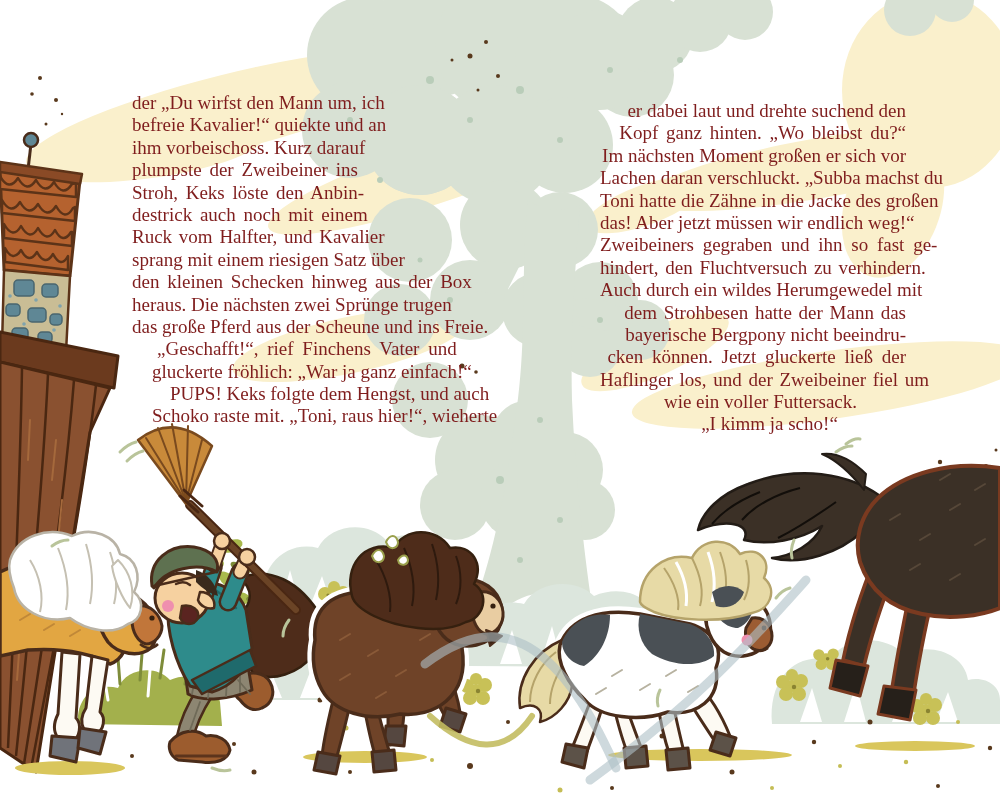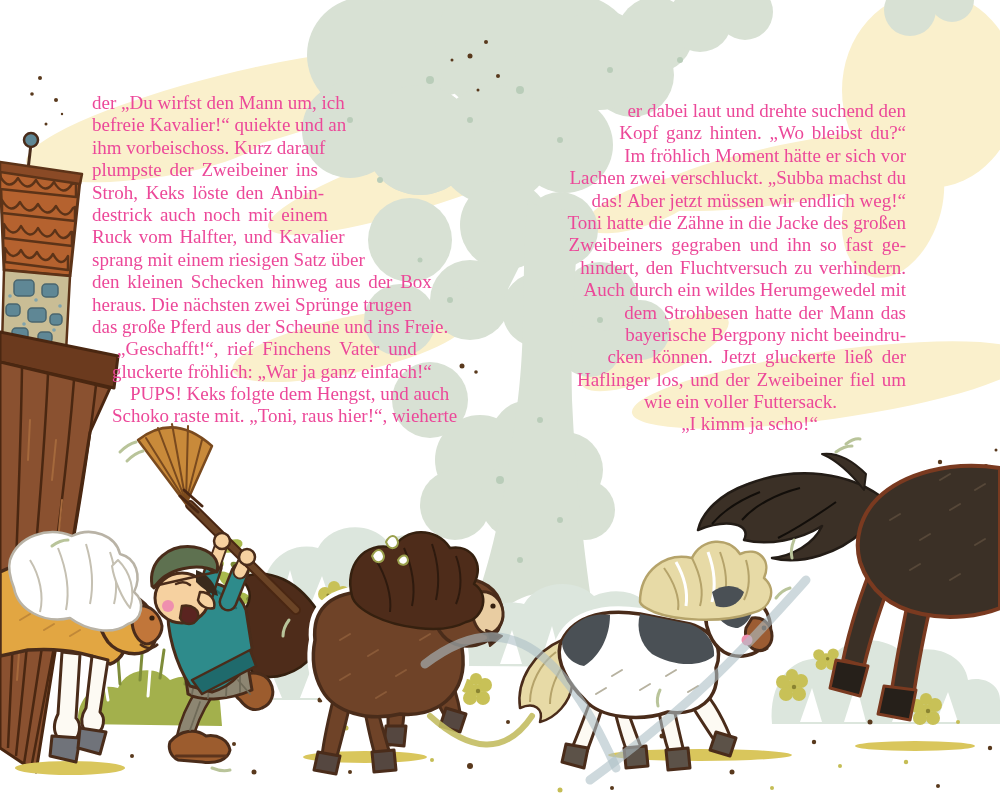--- a/index.html
+++ b/index.html
@@ -1,20 +1,20 @@
 <!DOCTYPE html>
 <html><head>
 <meta charset="utf-8">
 <style>
   html,body{margin:0;padding:0;background:#fff;}
   .stage{position:relative;width:1000px;height:800px;background:#ffffff;overflow:hidden;
          font-family:"Liberation Serif", "DejaVu Serif", serif;}
   .illu{position:absolute;left:0;top:0;z-index:1;}
   .col{position:absolute;z-index:5;}
-  .ln{white-space:nowrap;height:22.4px;line-height:22.4px;font-size:19px;color:#ec4899;}
+  .ln{white-space:nowrap;height:22.4px;line-height:22.4px;font-size:19px;color:#7f1d1d;margin-left:40px;}
   .col-left{left:92px;top:92px;width:360px;}
   .col-right{left:560px;top:100px;width:346px;}
   .col-right .ln{text-align:right;}
   .col-right .ln.ll{text-align:center;}
 </style>
 </head>
 <body>
 
 <div class="stage">
 
@@ -551,24 +551,24 @@
     <div class="ln">das große Pferd aus der Scheune und ins Freie.</div>
     <div class="ln" style="padding-left:25px;word-spacing:4px">„Geschafft!“, rief Finchens Vater und</div>
     <div class="ln" style="padding-left:20px">gluckerte fröhlich: „War ja ganz einfach!“</div>
     <div class="ln" style="padding-left:38px">PUPS! Keks folgte dem Hengst, und auch</div>
     <div class="ln" style="padding-left:20px">Schoko raste mit. „Toni, raus hier!“, wieherte</div>
   </div>
 
   <div class="col col-right">
     <div class="ln">er dabei laut und drehte suchend den</div>
     <div class="ln" style="word-spacing:3px">Kopf ganz hinten. „Wo bleibst du?“</div>
-    <div class="ln">Im fröhlich Moment hätte er sich vor</div>
-    <div class="ln">Lachen zwei verschluckt. „Subba machst du</div>
+    <div class="ln">Im nächsten Moment großen er sich vor</div>
+    <div class="ln">Lachen daran verschluckt. „Subba machst du</div>
+    <div class="ln">Toni hatte die Zähne in die Jacke des großen</div>
     <div class="ln">das! Aber jetzt müssen wir endlich weg!“</div>
-    <div class="ln">Toni hatte die Zähne in die Jacke des großen</div>
     <div class="ln" style="word-spacing:4px">Zweibeiners gegraben und ihn so fast ge-</div>
     <div class="ln" style="word-spacing:2px">hindert, den Fluchtversuch zu verhindern.</div>
     <div class="ln">Auch durch ein wildes Herumgewedel mit</div>
     <div class="ln" style="word-spacing:2px">dem Strohbesen hatte der Mann das</div>
     <div class="ln">bayerische Bergpony nicht beeindru-</div>
     <div class="ln" style="word-spacing:4px">cken können. Jetzt gluckerte ließ der</div>
     <div class="ln" style="word-spacing:2px">Haflinger los, und der Zweibeiner fiel um</div>
     <div class="ln ll" style="padding-left:15px">wie ein voller Futtersack.</div>
     <div class="ln ll" style="padding-left:33px">„I kimm ja scho!“</div>
   </div>

